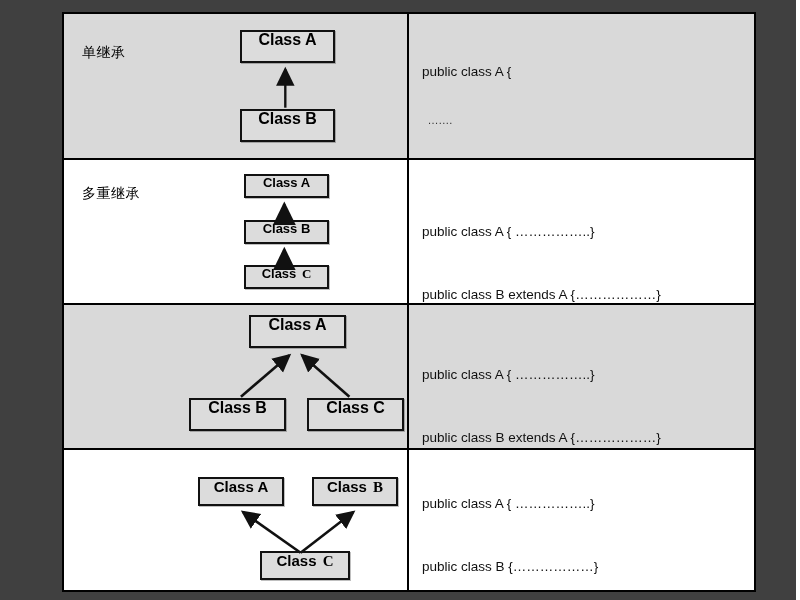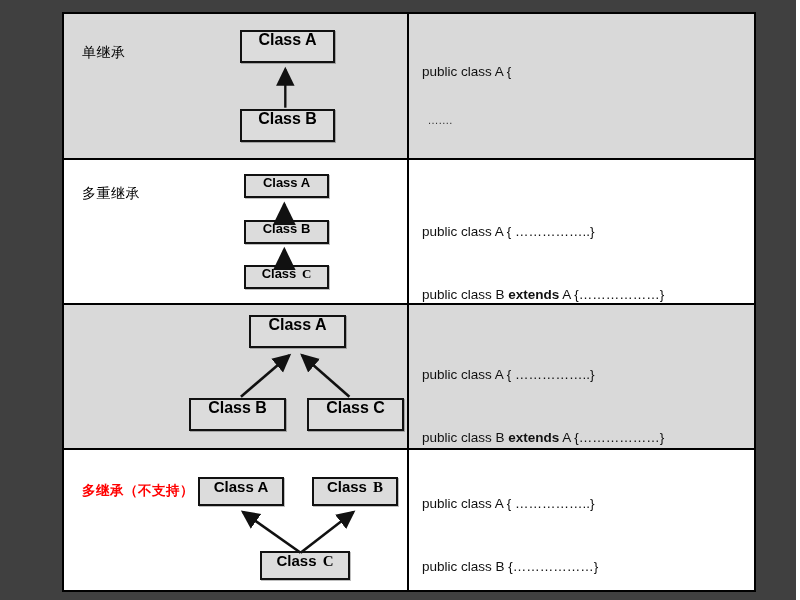--- a/index.html
+++ b/index.html
@@ -113,21 +113,21 @@
   .code {
     position: absolute;
     left: 13px;
     right: 8px;
     font-family: "Liberation Sans", sans-serif;
     font-size: 13.5px;
     color: #111;
     line-height: 1.25;
     white-space: pre-wrap;
   }
-  .code .kw { font-weight: bold; }
+  .code .kw { font-weight: normal; }
   .code .dots { letter-spacing: 0px; }
   .code-line { margin: 0; padding: 0; white-space: pre; }
   .code-line.sp { margin-bottom: 13px; }
   .code-line.tiny-dots {
     font-size: 11px;
     color: #333;
     letter-spacing: 0.5px;
     padding-left: 6px;
   }
 </style>
@@ -237,21 +237,20 @@
         <div class="code" style="top:28px;">
           <div class="code-line sp"><span>public class A { </span><span class="dots">……………..}</span></div>
           <div class="code-line sp"><span>public class B </span><span class="kw">extends</span><span> A {</span><span class="dots">………………}</span></div>
           
         </div>
       </div>
     </div>
 
     <div class="row h4">
       <div class="cell-left bg-white">
-        <div class="cat-label red" style="top:32px;">多继承（不支持）</div>
 
         <div class="cbox" style="left:134px; top:27px; width:86px; height:29px; font-size:15px;">
           <span>Class A</span>
         </div>
 
         <div class="cbox" style="left:248px; top:27px; width:86px; height:29px; font-size:15px;">
           <span>Class&nbsp;<span class="alt-c">B</span></span>
         </div>
 
         <div class="cbox" style="left:196px; top:101px; width:90px; height:29px; font-size:15px;">

